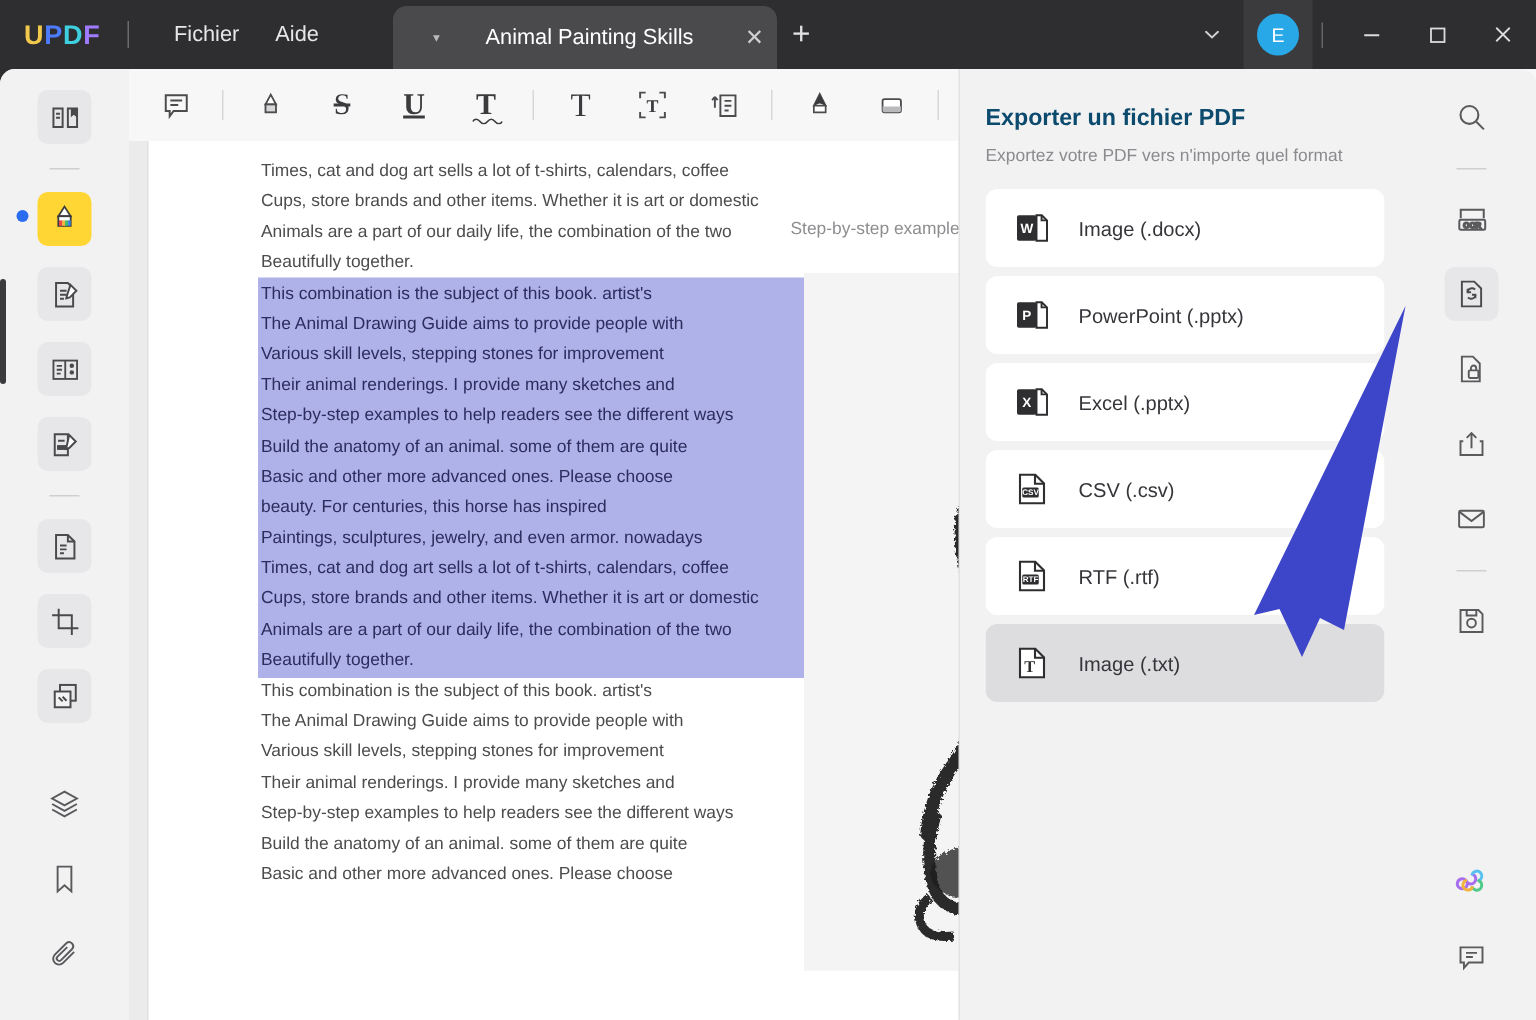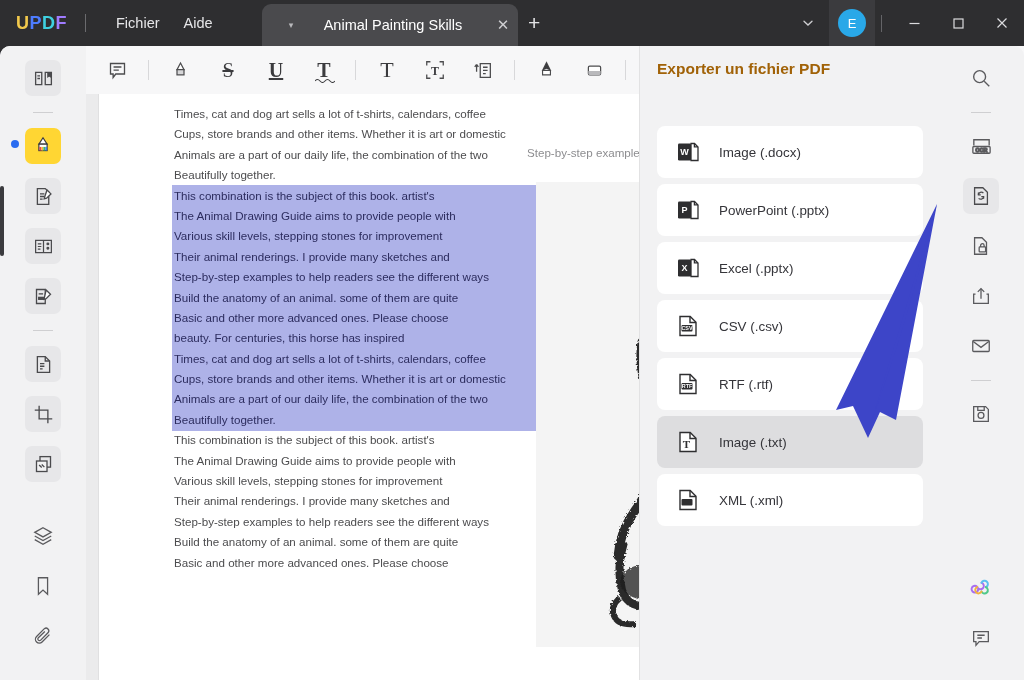--- a/index.html
+++ b/index.html
@@ -196,22 +196,22 @@
 
   
   .panel {
     position: absolute; right: 86px; top: 0;
     width: 298px; height: 634px;
     background: #f2f2f3;
     box-shadow: -1px 0 0 #e2e2e3;
     z-index: 8;
   }
   .panel-title {
-    position: absolute; left: 17px; top: 14px;
-    font-size: 15.5px; font-weight: bold; color: #a16207;
+    position: absolute; left: 17px; top: 24px;
+    font-size: 15.5px; font-weight: bold; color: #0c4a6e;
   }
   .panel-sub {
     position: absolute; left: 17px; top: 51px;
     font-size: 11.6px; color: #8b8b8f;
   }
   .fmt-list {
     position: absolute; left: 17px; top: 80px;
     width: 266px; height: 554px;
     overflow: hidden;
   }
@@ -472,20 +472,21 @@
             <div class="doc-line">Animals are a part of our daily life, the combination of the two</div>
             <div class="doc-line">Beautifully together.</div>
             <div class="doc-line sel">This combination is the subject of this book. artist's</div>
             <div class="doc-line sel">The Animal Drawing Guide aims to provide people with</div>
             <div class="doc-line sel">Various skill levels, stepping stones for improvement</div>
             <div class="doc-line sel">Their animal renderings. I provide many sketches and</div>
             <div class="doc-line sel">Step-by-step examples to help readers see the different ways</div>
             <div class="doc-line sel">Build the anatomy of an animal. some of them are quite</div>
             <div class="doc-line sel">Basic and other more advanced ones. Please choose</div>
             <div class="doc-line sel">beauty. For centuries, this horse has inspired</div>
+            <div class="doc-line sel">Paintings, sculptures, jewelry, and even armor. nowadays</div>
             <div class="doc-line sel">Times, cat and dog art sells a lot of t-shirts, calendars, coffee</div>
             <div class="doc-line sel">Cups, store brands and other items. Whether it is art or domestic</div>
             <div class="doc-line sel">Animals are a part of our daily life, the combination of the two</div>
             <div class="doc-line sel">Beautifully together.</div>
             <div class="doc-line">This combination is the subject of this book. artist's</div>
             <div class="doc-line">The Animal Drawing Guide aims to provide people with</div>
             <div class="doc-line">Various skill levels, stepping stones for improvement</div>
             <div class="doc-line">Their animal renderings. I provide many sketches and</div>
             <div class="doc-line">Step-by-step examples to help readers see the different ways</div>
             <div class="doc-line">Build the anatomy of an animal. some of them are quite</div>
@@ -515,20 +516,21 @@
               <ellipse cx="126" cy="250" rx="16" ry="60"></ellipse>
               <ellipse cx="112" cy="400" rx="28" ry="18"></ellipse>
             </g>
           </svg>
         </div>
       </div>
     </div>
 
     <div class="panel">
       <div class="panel-title">Exporter un fichier PDF</div>
+      <div class="panel-sub">Exportez votre PDF vers n'importe quel format</div>
       <div class="fmt-list" id="fmtlist">
           <div class="fmt-item">
             <div class="fmt-icon">
               <svg width="24" height="24" viewBox="0 0 24 24">
                 <rect x="2" y="3.5" width="13" height="17" rx="1.2" fill="#2e2e30"></rect>
                 <text x="8.5" y="15" font-family="Liberation Sans, sans-serif" font-size="9" font-weight="bold" fill="#ffffff" text-anchor="middle">W</text>
                 <path d="M15 3.5h3.5L22 7v13.5h-7z" fill="#ffffff" stroke="#2e2e30" stroke-width="1.3"></path>
                 <path d="M18.4 3.5v3.4H22" fill="none" stroke="#2e2e30" stroke-width="1.3"></path>
               </svg>
             </div>
@@ -581,31 +583,20 @@
           <div class="fmt-item hover">
             <div class="fmt-icon">
               <svg width="24" height="24" viewBox="0 0 24 24">
                 <path d="M4 2.5h10.2L20 8.3V21.5H4z" fill="#ffffff" stroke="#2e2e30" stroke-width="1.4"></path>
                 <path d="M14 2.5v6h6" fill="none" stroke="#2e2e30" stroke-width="1.4"></path>
                 <text x="10.5" y="18.3" font-family="Liberation Serif, serif" font-size="11" font-weight="bold" fill="#2e2e30" text-anchor="middle">T</text>
               </svg>
             </div>
             <div class="fmt-label">Image (.txt)</div>
           </div>
-          <div class="fmt-item">
-            <div class="fmt-icon">
-              <svg width="24" height="24" viewBox="0 0 24 24">
-                <path d="M4 2.5h10.2L20 8.3V21.5H4z" fill="#ffffff" stroke="#2e2e30" stroke-width="1.4"></path>
-                <path d="M14 2.5v6h6" fill="none" stroke="#2e2e30" stroke-width="1.4"></path>
-                <rect x="5.5" y="11" width="11" height="6.6" rx="1" fill="#2e2e30"></rect>
-                <text x="11" y="15.9" font-family="Liberation Sans, sans-serif" font-size="5.4" font-weight="bold" fill="#ffffff" text-anchor="middle"></text>
-              </svg>
-            </div>
-            <div class="fmt-label">XML (.xml)</div>
-          </div>
         </div>
     </div>
 
     <div class="rightrail">
       <div class="rail-btn plain">
         <svg width="22" height="22" viewBox="0 0 24 24" fill="none" stroke="#5a5a5d" stroke-width="1.5">
           <circle cx="10.5" cy="10.5" r="6.5"></circle>
             <path d="M15.5 15.5 L21 21"></path>
           </svg>
       </div>

